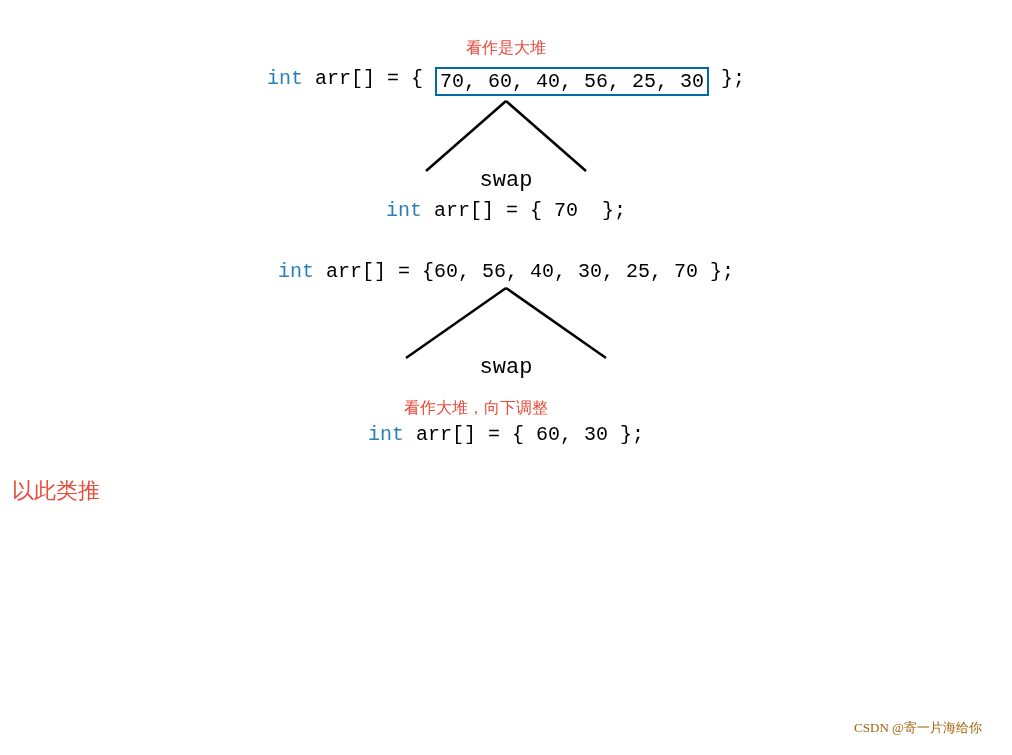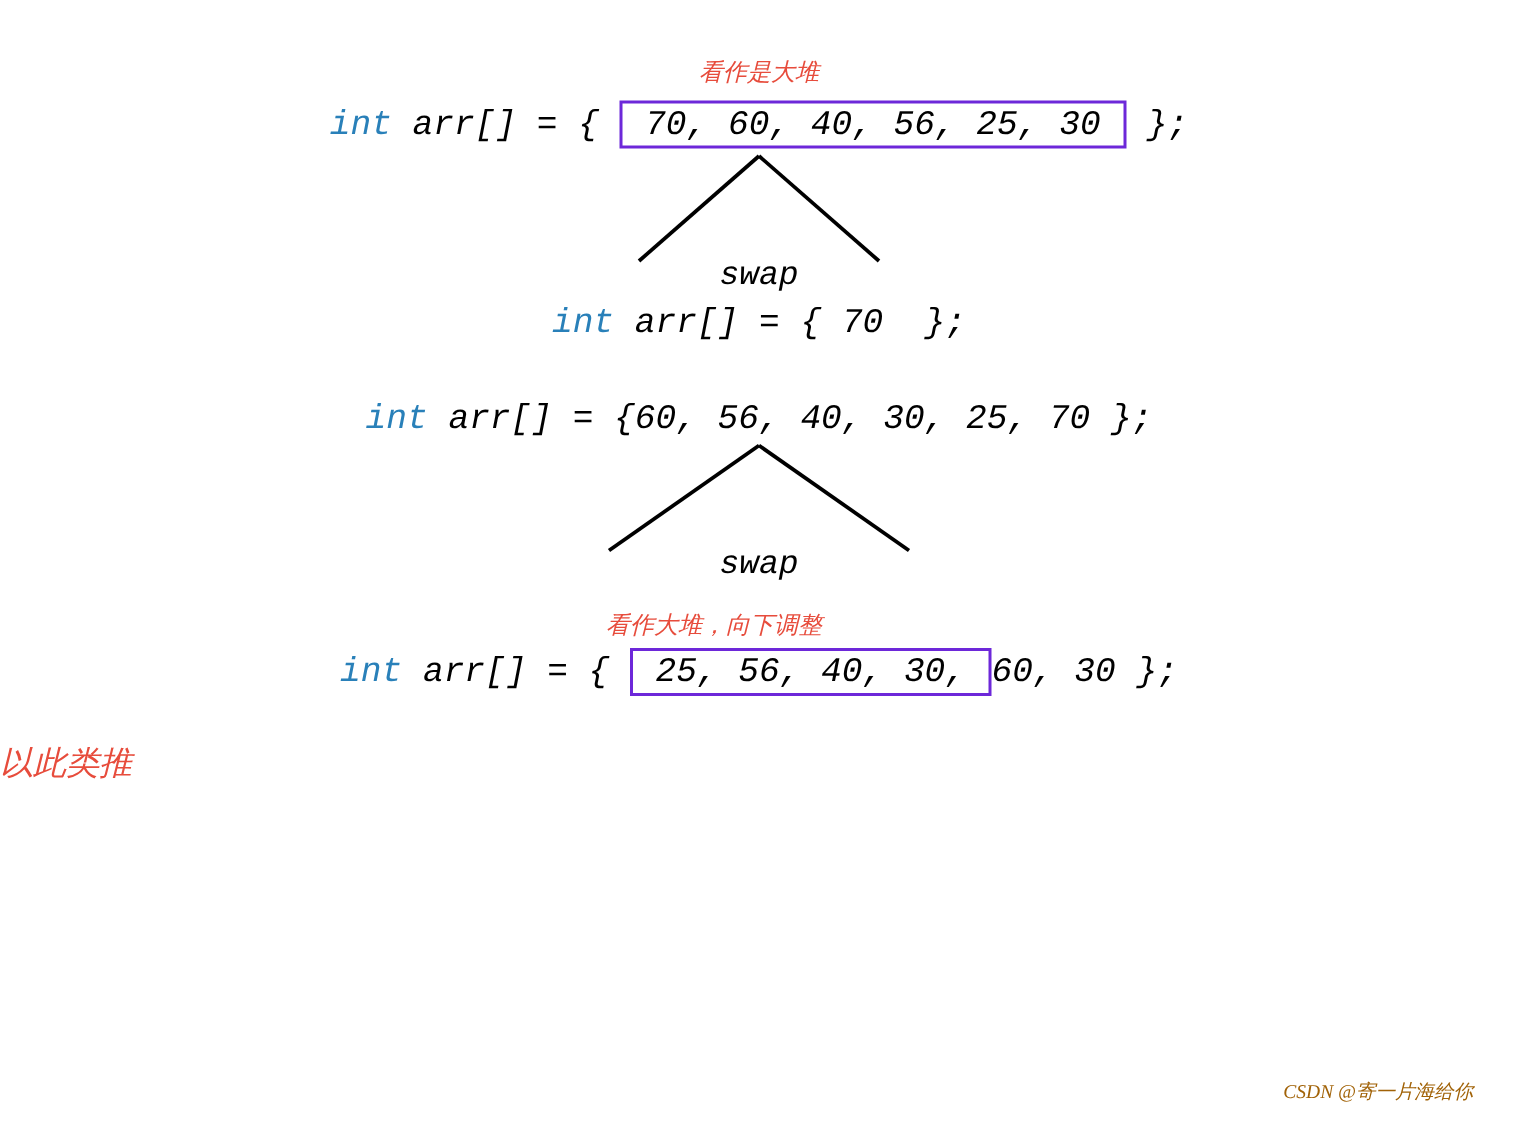--- a/index.html
+++ b/index.html
@@ -9,41 +9,39 @@
       width: 1012px;
       min-height: 755px;
       position: relative;
       overflow: hidden;
     }
     .container {
       width: 1012px;
       min-height: 755px;
       position: relative;
       padding: 20px 0;
-      font-style: italic;
     }
     .label-red {
       color: #e74c3c;
       font-family: 'SimSun', '宋体', serif;
       font-size: 16px;
       text-align: center;
       display: block;
     }
     .code-line {
-      font-size: 23px;
+      font-size: 20px;
       color: #000;
       display: flex;
-      align-items: center;
       white-space: pre;
     }
     .keyword { color: #2980b9; }
     .bracket-box {
       display: inline-block;
-      border: 2px solid #6d28d9;
-      padding: 1px 15px;
+      border: 2px solid #0369a1;
+      padding: 1px 3px;
     }
     .swap-label {
       text-align: center;
       font-size: 22px;
       font-family: 'Courier New', Courier, monospace;
       color: #000;
     }
 
     .watermark {
       position: absolute;
@@ -122,27 +120,26 @@
   <div style="margin-top:-18px; text-align:center;">
     <span class="swap-label">swap</span>
   </div>
 
   <div style="margin-top:18px;">
     <span class="label-red" style="text-align:center; display:block; margin-left:-60px;">看作大堆，向下调整</span>
     <div style="display:flex; justify-content:center; margin-top:4px;">
       <div class="code-line">
         <span class="keyword">int</span>
         <span> arr[] = { </span>
-        <span class="bracket-box">25, 56, 40, 30,</span>
         <span>60, 30 };</span>
       </div>
     </div>
   </div>
 
-  <div style="margin-top:30px;">
+  <div style="margin-top:30px;margin-left:12px;">
     <span class="conclude">以此类推</span>
   </div>
 
   <div class="watermark">
     <span>CSDN @寄一片海给你</span>
   </div>
 
 </div>
 
 </body></html>

